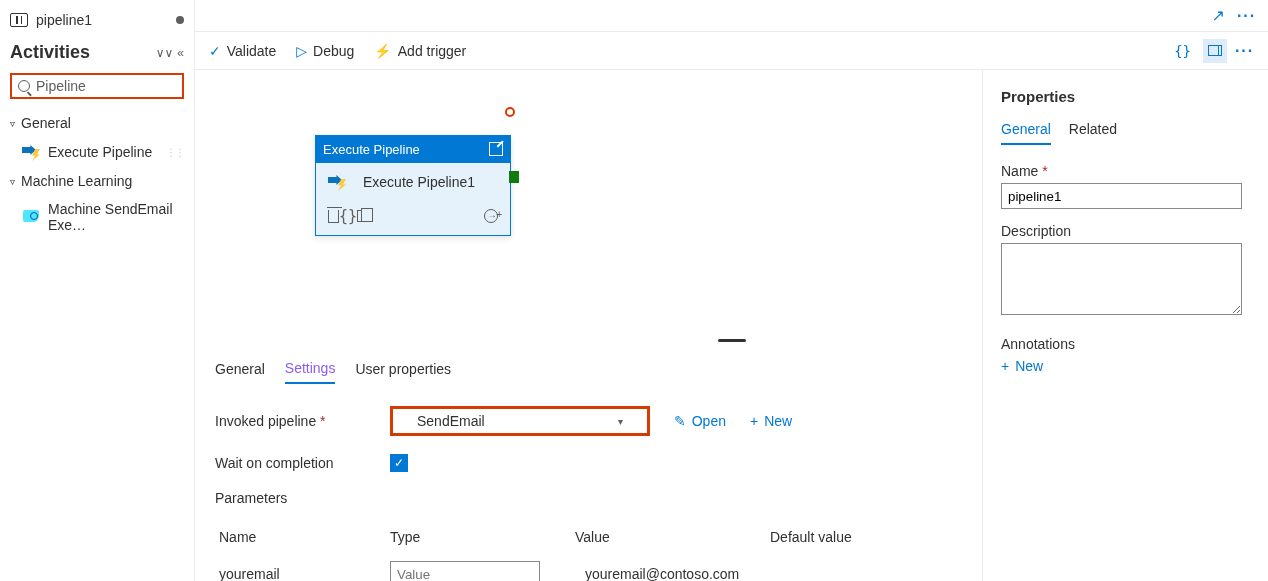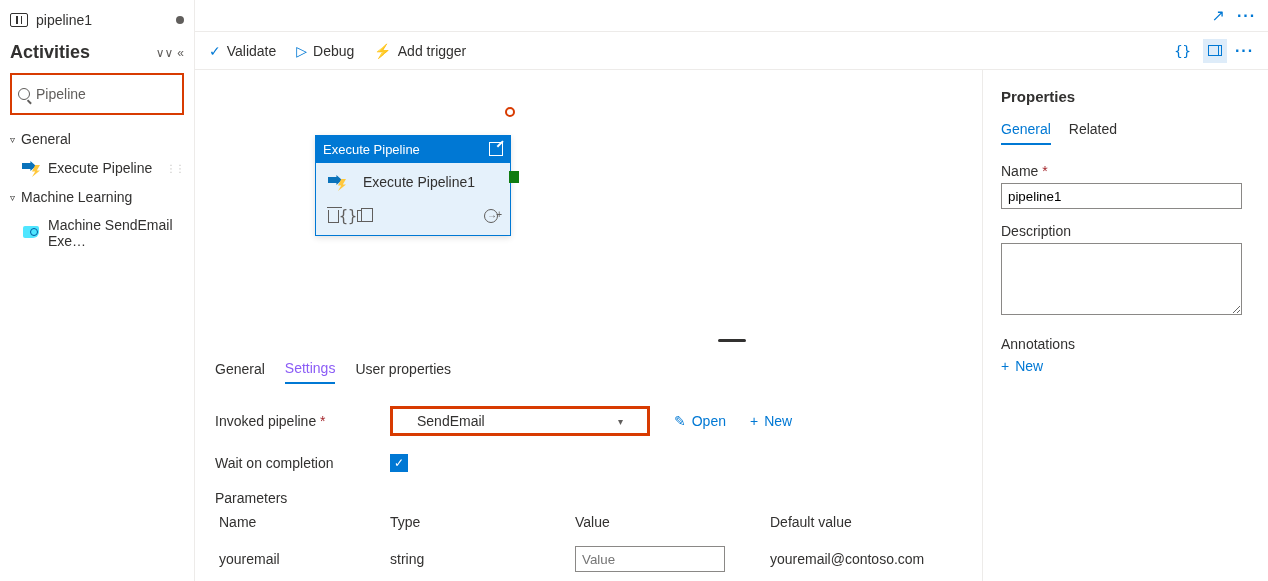--- a/index.html
+++ b/index.html
@@ -7,21 +7,21 @@
 .sidebar { width: 195px; border-right: 1px solid #edebe9; display: flex; flex-direction: column; padding: 8px 0 0 0; }
 .breadcrumb-row { display: flex; align-items: center; padding: 4px 10px 8px 10px; gap: 8px; }
 .pipeline-icon { width: 18px; height: 14px; border: 1.5px solid #323130; border-radius: 2px; position: relative; flex-shrink: 0; }
 .pipeline-icon::before, .pipeline-icon::after { content: ""; position: absolute; background: #323130; top: 2px; bottom: 2px; width: 1.5px; }
 .pipeline-icon::before { left: 5px; }
 .pipeline-icon::after { right: 5px; }
 .dirty-dot { width: 8px; height: 8px; border-radius: 50%; background: #605e5c; margin-left: auto; }
 .section-title-row { display: flex; align-items: center; padding: 6px 10px 10px 10px; }
 .section-title { font-size: 18px; font-weight: 600; flex: 1; }
 .dbl-chevron { color: #605e5c; font-size: 12px; margin-left: 4px; cursor: pointer; }
-.search-box { margin: 0 10px 10px 10px; border: 2px solid #d83b01; padding: 11px 6px; display: flex; align-items: center; gap: 6px; background: #fff; }
+.search-box { margin: 0 10px 10px 10px; border: 2px solid #d83b01; padding: 3px 6px; display: flex; align-items: center; gap: 6px; background: #fff; }
 .search-icon-sm { width: 12px; height: 12px; border: 1.5px solid #605e5c; border-radius: 50%; position: relative; }
 .search-icon-sm::after { content: ""; position: absolute; width: 5px; height: 1.5px; background: #605e5c; bottom: -3px; right: -3px; transform: rotate(45deg); }
 .search-text { color: #605e5c; }
 .category { padding: 6px 10px; display: flex; align-items: center; gap: 6px; cursor: pointer; }
 .category .chev { font-size: 10px; }
 .activity-item { padding: 6px 10px 6px 22px; display: flex; align-items: center; gap: 8px; cursor: pointer; }
 .act-icon { width: 18px; height: 18px; position: relative; flex-shrink: 0; }
 .act-icon .arrow { width: 14px; height: 10px; background: #0a73bb; clip-path: polygon(0 20%, 60% 20%, 60% 0, 100% 50%, 60% 100%, 60% 80%, 0 80%); position: absolute; top: 2px; left: 0; }
 .act-icon .bolt { width: 8px; height: 12px; background: #ffc83d; clip-path: polygon(40% 0, 100% 0, 60% 45%, 100% 45%, 0 100%, 40% 55%, 0 55%); position: absolute; bottom: 0; right: 0; }
 .ml-icon { width: 18px; height: 18px; position: relative; flex-shrink: 0; }
@@ -75,21 +75,21 @@
 .detail-tab { padding: 6px 0; cursor: pointer; color: #323130; }
 .detail-tab.active { color: #8b5cf6; border-bottom: 2px solid #0078d4; font-weight: 400; }
 .collapse-chev { margin-left: auto; color: #605e5c; cursor: pointer; }
 .form-row { display: flex; align-items: center; margin-bottom: 18px; }
 .form-label { width: 175px; }
 .req { color: #a4262c; }
 .select-box { width: 260px; height: 30px; border: 3px solid #d83b01; padding: 0 24px; display: flex; align-items: center; justify-content: space-between; cursor: pointer; }
 .select-box .chev { color: #605e5c; font-size: 10px; }
 .link-btn { display: flex; align-items: center; gap: 6px; color: #0078d4; cursor: pointer; margin-left: 24px; }
 .checkbox { width: 18px; height: 18px; background: #0078d4; color: #fff; display: flex; align-items: center; justify-content: center; font-size: 12px; cursor: pointer; }
-.params-label { margin-bottom: 0; }
+.params-label { margin-bottom: 15px; }
 .params-table { width: 100%; }
 .params-header { display: flex; padding: 8px 0; color: #323130; }
 .params-row { display: flex; padding: 8px 0; align-items: center; }
 .pc1 { width: 175px; padding-left: 4px; }
 .pc2 { width: 185px; }
 .pc3 { width: 195px; }
 .pc4 { flex: 1; }
 .val-input { width: 150px; height: 26px; border: 1px solid #8a8886; padding: 0 6px; color: #605e5c; }
 
 .properties-panel { width: 286px; border-left: 1px solid #edebe9; padding: 18px 26px 0 18px; position: absolute; right: 0; top: 70px; bottom: 0; background: #fff; }
@@ -238,21 +238,20 @@
     <div class="params-label">Parameters</div>
     <div class="params-table">
       <div class="params-header">
         <div class="pc1">Name</div>
         <div class="pc2">Type</div>
         <div class="pc3">Value</div>
         <div class="pc4">Default value</div>
       </div>
       <div class="params-row">
         <div class="pc1">youremail</div>
-        <div class="pc2">string</div>
         <div class="pc3"><input class="val-input" placeholder="Value" style=""></div>
         <div class="pc4">youremail@contoso.com</div>
       </div>
     </div>
   </div>
 
   <div class="properties-panel">
     <div class="prop-title">Properties</div>
     <div class="prop-tabs">
       <div class="prop-tab active">General</div>

